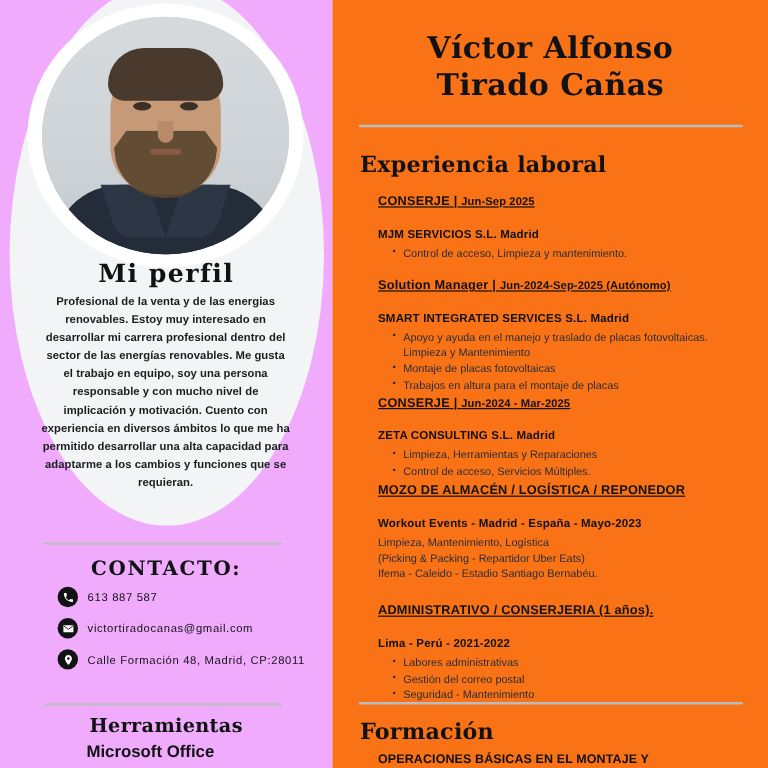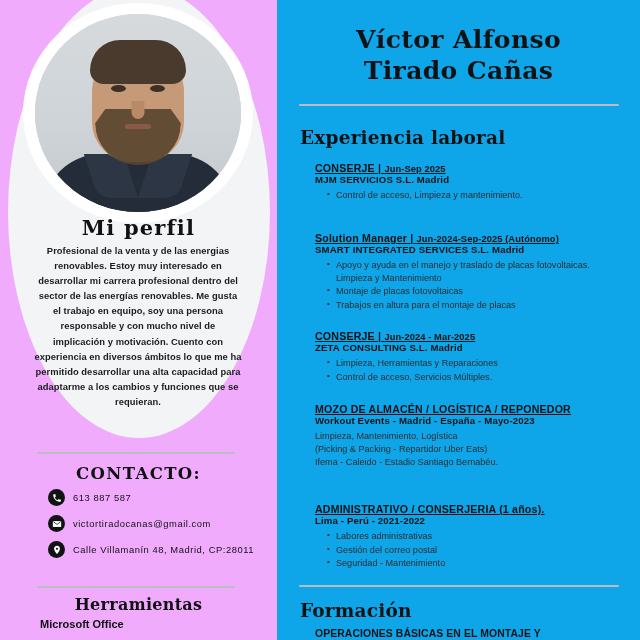--- a/index.html
+++ b/index.html
@@ -191,23 +191,23 @@
     text-align: center;
   }
   #herramientas-title {
     top: 595px;
     font-size: 16px;
     letter-spacing: .3px;
     text-align: center;
   }
   #herram-item {
     position: absolute;
-    left: 40px;
+    left: 72px;
     top: 618px;
-    font-size: 11px;
+    font-size: 14px;
     font-weight: 700;
     color: #111214;
   }
 
   .contact-list {
     position: absolute;
     left: 48px;
     top: 489px;
     width: 220px;
   }
@@ -235,21 +235,21 @@
     font-weight: 400;
     padding-top: 2px;
   }
 
   
   #main {
     position: absolute;
     left: 277px; top: 0;
     width: 363px;
     height: 640px;
-    background: #0ea5e9;
+    background: #f97316;
     overflow: hidden;
   }
   #name-block {
     position: absolute;
     left: 0; top: 24px;
     width: 363px;
     text-align: center;
     font-family: "DejaVu Serif", "Liberation Serif", serif;
     font-weight: 700;
     font-size: 25px;
@@ -295,21 +295,21 @@
   }
   .job-role .dates {
     font-size: 9.3px;
     letter-spacing: .1px;
   }
   .job-company {
     font-size: 9.6px;
     font-weight: 700;
     color: #111214;
     letter-spacing: .15px;
-    margin-top: 0;
+    margin-top: 16px;
   }
   .job ul {
     margin: 4px 0 0 0;
     padding: 0 0 0 12px;
     list-style: none;
   }
   .job li {
     font-size: 9.1px;
     line-height: 12.6px;
     color: #2b2d31;
@@ -404,21 +404,21 @@
         <span class="ctext">victortiradocanas@gmail.com</span>
       </div>
 
       <div class="contact-row">
         <span class="cicon">
           <svg width="10" height="10" viewBox="0 0 24 24" fill="#ffffff">
             <path d="M12 2C8.1 2 5 5.1 5 9c0 5.2 7 13 7 13s7-7.8 7-13c0-3.9-3.1-7-7-7z"></path>
             <circle cx="12" cy="9" r="2.6" fill="#111214"></circle>
           </svg>
         </span>
-        <span class="ctext">Calle Villamanín 48, Madrid, CP:28011</span>
+        <span class="ctext">Calle Formación 48, Madrid, CP:28011</span>
       </div>
 
     </div>
 
     <div class="divider" id="div-herram"></div>
 
     <div class="side-title" id="herramientas-title">Herramientas</div>
 
     <div id="herram-item">Microsoft Office</div>
   </div>

